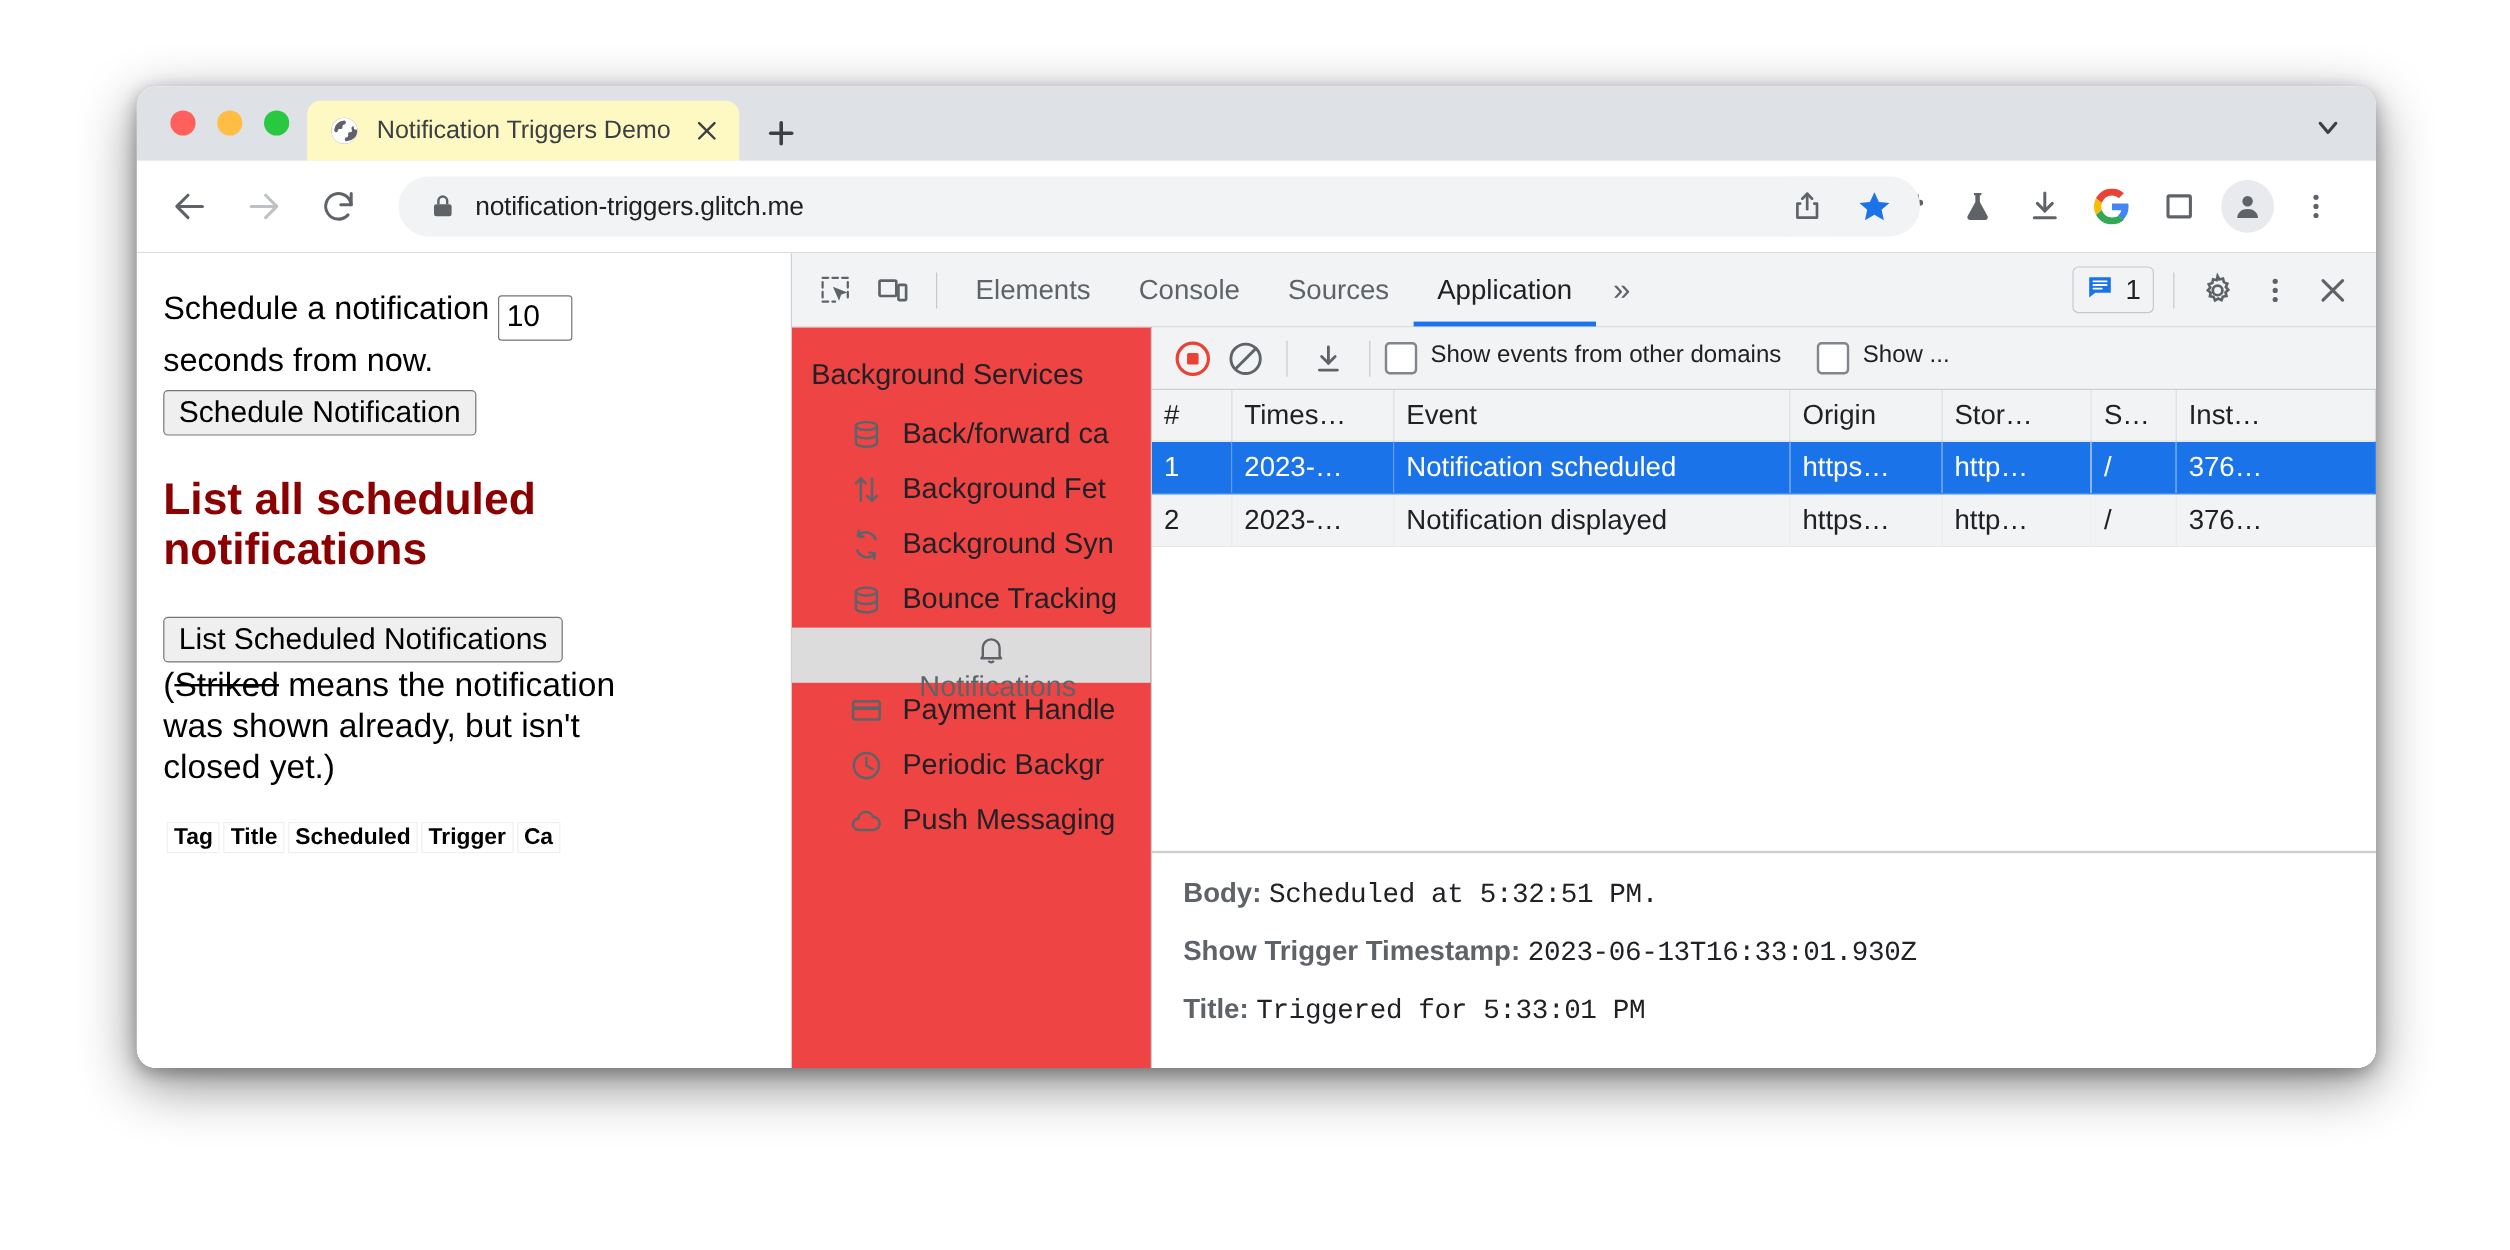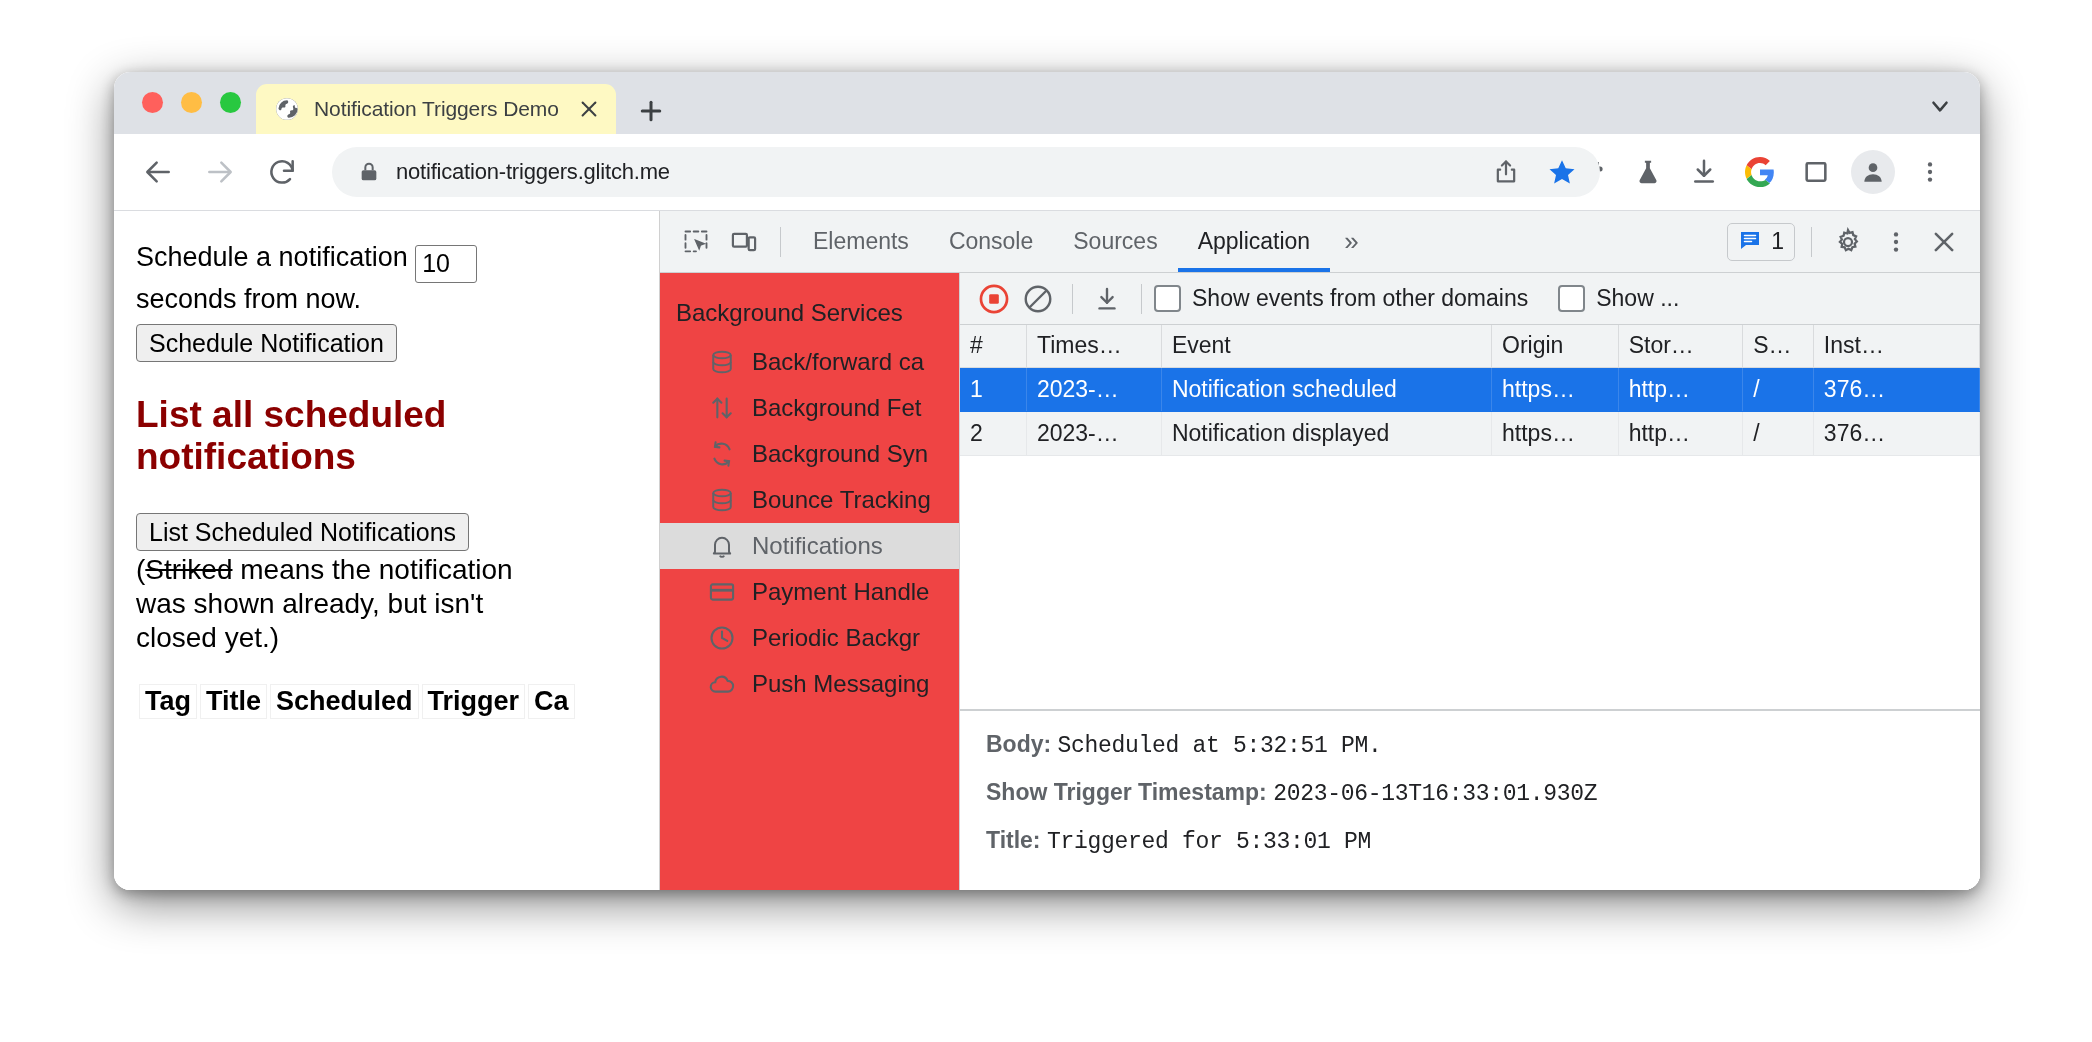--- a/index.html
+++ b/index.html
@@ -275,21 +275,21 @@
     font-size: 28px;
     line-height: 1.22;
     margin-top: 2px;
     max-width: 400px;
   }
   .note s { text-decoration: line-through; }
   .mini-table {
     margin-top: 26px;
     border-collapse: separate;
     border-spacing: 3px;
-    font-size: 27px;
+    font-size: 19px;
     font-weight: bold;
   }
   .mini-table td {
     border: 1px solid #f0f0f0;
     padding: 1px 5px;
     white-space: nowrap;
   }
 
   
   .devtools {
@@ -379,21 +379,21 @@
   .dt-tree-item {
     display: flex;
     align-items: center;
     height: 46px;
     padding-left: 44px;
     white-space: nowrap;
     color: #202124;
     font-size: 24px;
     box-sizing: border-box;
   }
-  .dt-tree-item.selected { background: #dcdcdc; color: #5f6368; }
+  .dt-tree-item.selected { background: #dcdcdc; color: #5f6368; flex-direction: column; }
   .tree-icon {
     flex: 0 0 36px;
     width: 36px;
     height: 36px;
     margin-right: 12px;
     display: flex;
     align-items: center;
     justify-content: center;
     color: #5f6368;
   }
@@ -416,23 +416,23 @@
     padding: 0 12px;
     border-bottom: 1px solid #cdd0d2;
     box-sizing: border-box;
   }
   .rec-btn {
     width: 44px; height: 44px;
     display: flex; align-items: center; justify-content: center;
   }
   .cb-label {
     display: flex;
-    align-items: center;
+    align-items: flex-start;
     gap: 11px;
-    font-size: 23px;
+    font-size: 20px;
     color: #202124;
     margin-right: 30px;
     white-space: nowrap;
   }
   .cb-box {
     width: 23px;
     height: 23px;
     border: 2px solid #80868b;
     border-radius: 4px;
     background: #fff;

